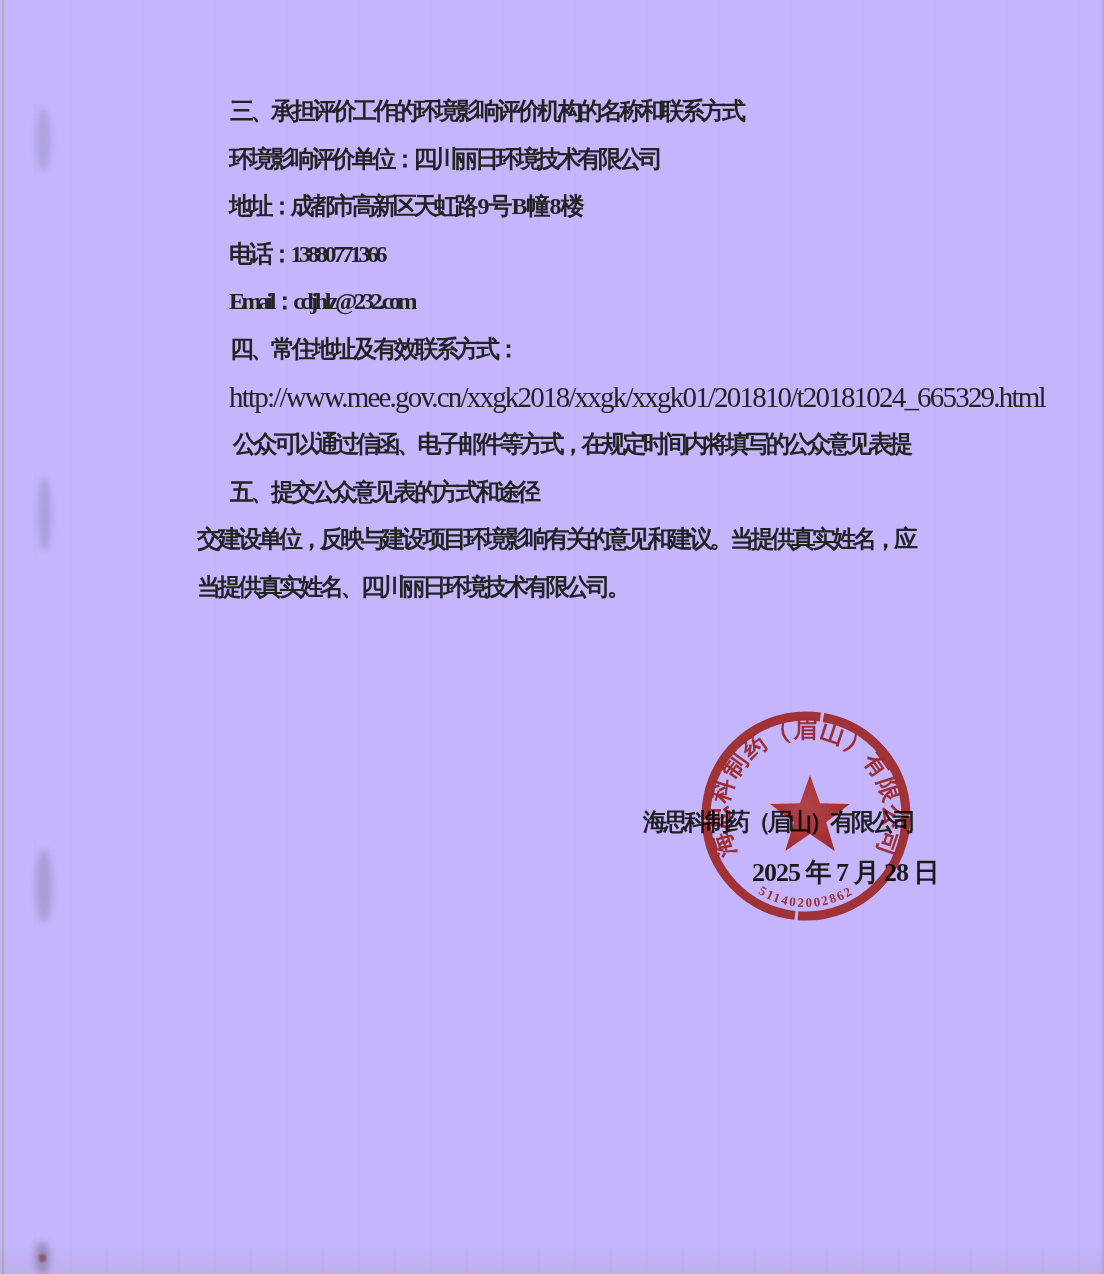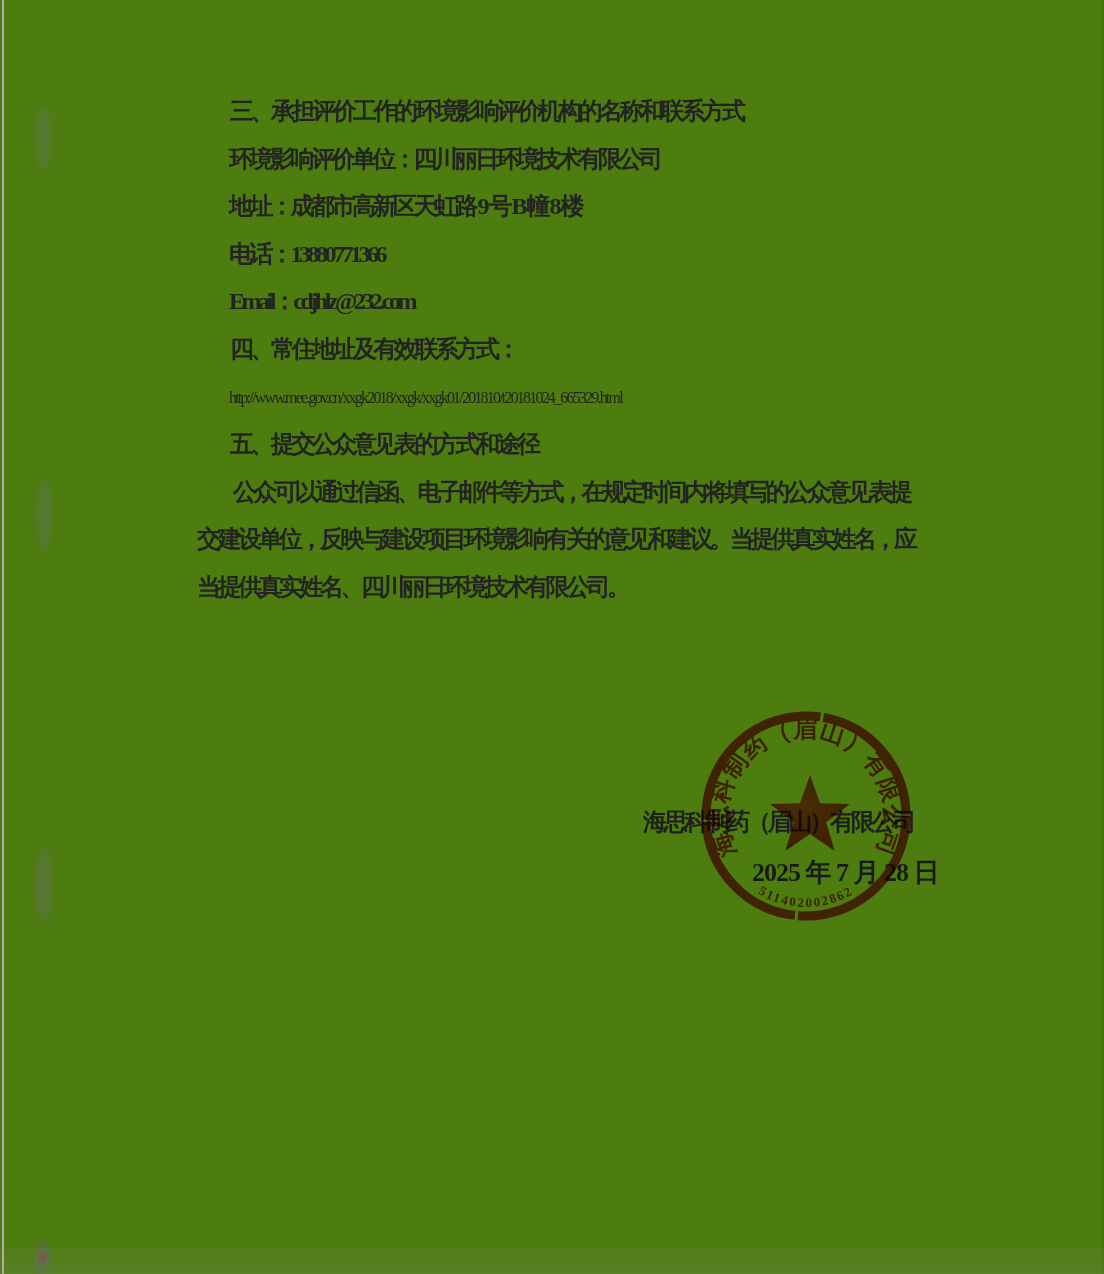--- a/index.html
+++ b/index.html
@@ -1,19 +1,19 @@
 <!DOCTYPE html>
 <html><head>
 <meta charset="utf-8">
 <style>
   html,body{margin:0;padding:0;background:#ffffff;}
   .page{
     position:relative;
     width:1104px;height:1274px;
-    background:#4d7c0f;
+    background:#c4b5fd;
     overflow:hidden;
     font-family:"Liberation Serif","DejaVu Serif",serif;
     color:#222;
   }
   
   .page::before{
     content:'';position:absolute;inset:0;pointer-events:none;
     background:repeating-linear-gradient(90deg,
       rgba(0,0,0,0) 0 34px, rgba(60,60,85,0.018) 34px 36px);
   }
@@ -39,21 +39,21 @@
   
   .doc-content{position:absolute;left:0;top:88px;width:1104px;}
   .doc-line{
     height:47.6px;line-height:47.6px;
     font-size:24px;color:#232323;
     letter-spacing:-3.5px;
     white-space:nowrap;
   }
   .k-heading{padding-left:230px;font-weight:bold;}
   .k-contact{padding-left:229px;font-weight:600;}
-  .k-url{padding-left:229px;font-weight:500;font-size:16px;letter-spacing:-1.8px;}
+  .k-url{padding-left:229px;font-weight:500;font-size:29px;letter-spacing:-1.8px;}
   .k-para-first{padding-left:233px;font-weight:600;}
   .k-para-cont{padding-left:197px;font-weight:600;}
 
   
   .sig-company{
     position:absolute;left:643px;top:806px;
     font-size:24px;font-weight:600;letter-spacing:-3.2px;
     color:#1f1f1f;white-space:nowrap;
   }
   .sig-date{
@@ -78,22 +78,22 @@
   <div class="scan-edge-right"></div>
 
   <div class="doc-content" id="doc-lines">
       <div class="doc-line k-heading">三、承担评价工作的环境影响评价机构的名称和联系方式</div>
       <div class="doc-line k-contact">环境影响评价单位：四川丽日环境技术有限公司</div>
       <div class="doc-line k-contact">地址：成都市高新区天虹路 9 号 B 幢 8 楼</div>
       <div class="doc-line k-contact">电话：13880771366</div>
       <div class="doc-line k-contact">Email：cdjhlz@232.com</div>
       <div class="doc-line k-heading">四、常住地址及有效联系方式：</div>
       <div class="doc-line k-url">http://www.mee.gov.cn/xxgk2018/xxgk/xxgk01/201810/t20181024_665329.html</div>
+      <div class="doc-line k-para-first">公众可以通过信函、电子邮件等方式，在规定时间内将填写的公众意见表提</div>
       <div class="doc-line k-heading">五、提交公众意见表的方式和途径</div>
-      <div class="doc-line k-para-first">公众可以通过信函、电子邮件等方式，在规定时间内将填写的公众意见表提</div>
       <div class="doc-line k-para-cont">交建设单位，反映与建设项目环境影响有关的意见和建议。当提供真实姓名，应</div>
       <div class="doc-line k-para-cont">当提供真实姓名、四川丽日环境技术有限公司。</div>
     </div>
 
   <div class="sig-company">海思科制药（眉山）有限公司</div>
   <div class="sig-date">2025 年 7 月 28 日</div>
 
   <svg class="stamp" viewBox="0 0 230 230" xmlns="http://www.w3.org/2000/svg">
     <defs>
       <path id="arcTop" d="M 43.4 148.4 A 79 79 0 1 1 186.6 148.4" fill="none"></path>

